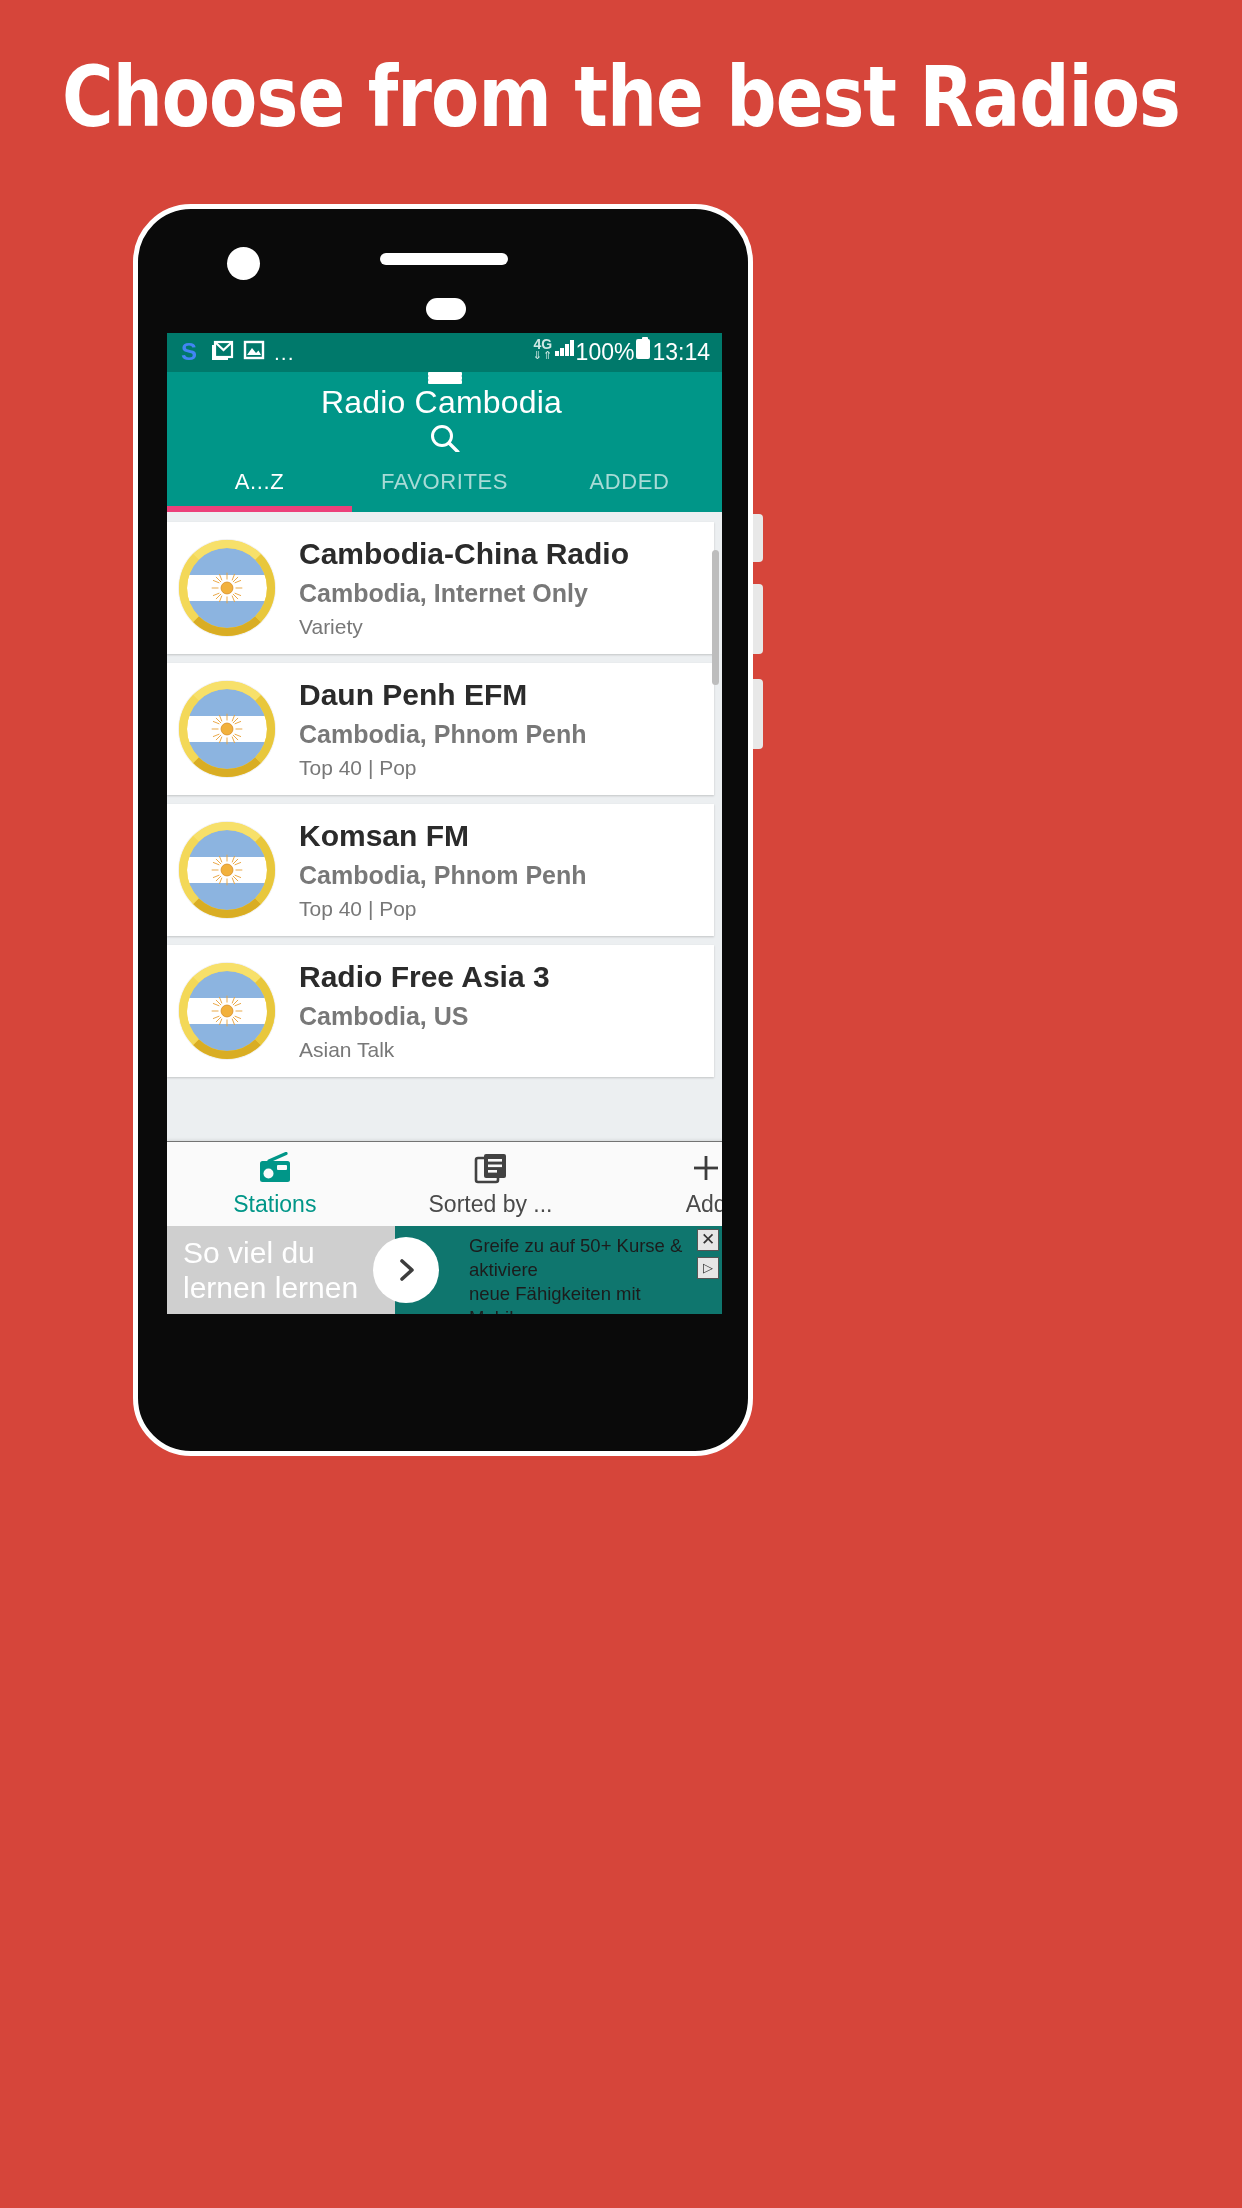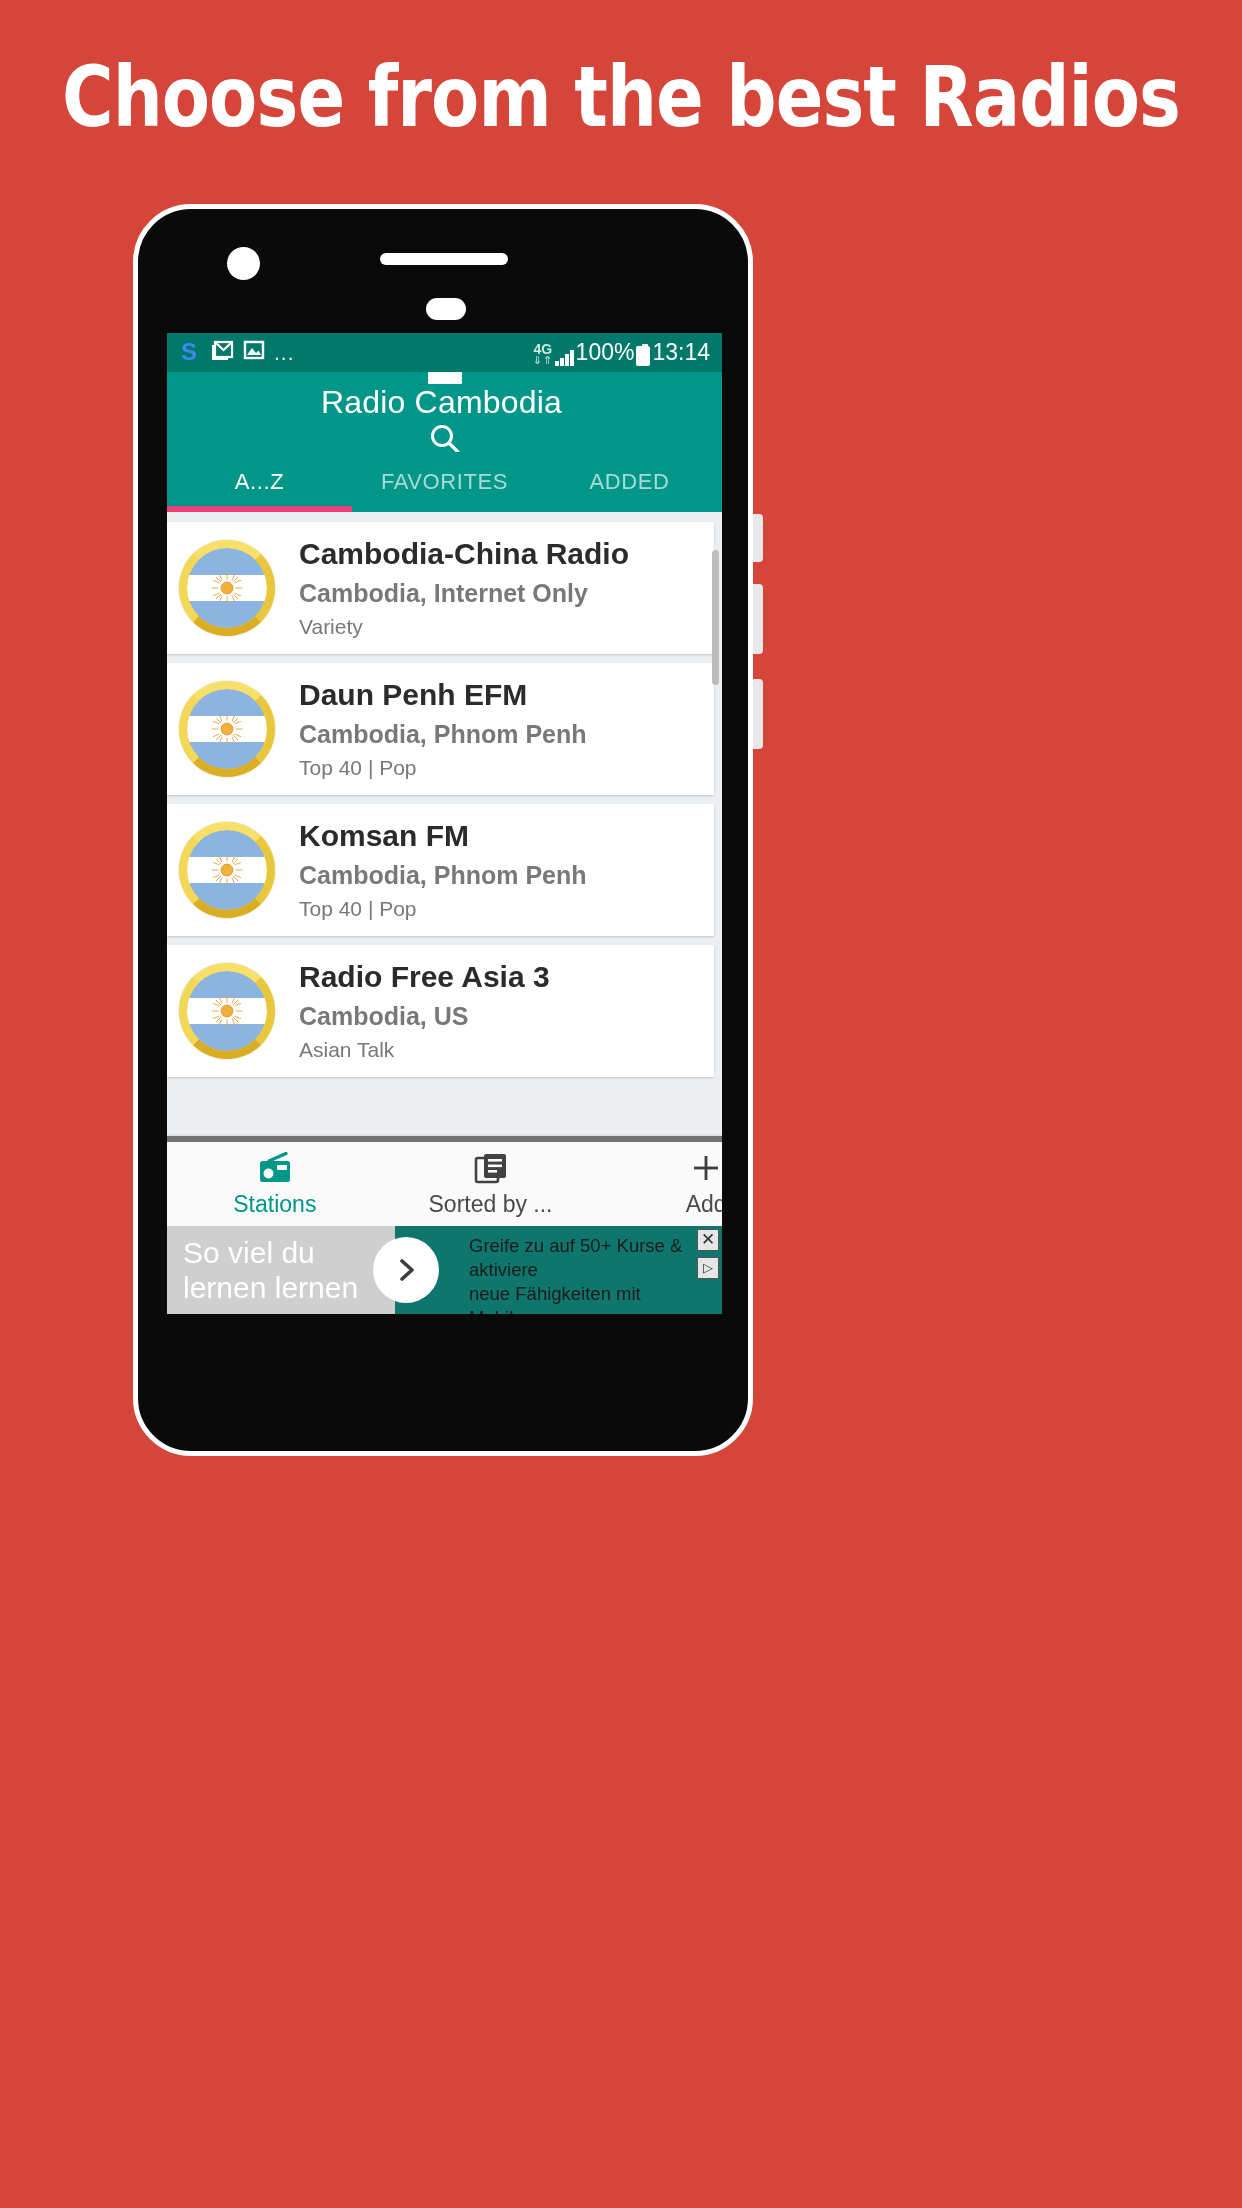--- a/index.html
+++ b/index.html
@@ -57,21 +57,21 @@
     overflow:hidden;
   }
   
   .statusbar{
     height:39px;background:#00796b;color:#fff;
     display:flex;align-items:center;
     padding:0 12px 0 14px;box-sizing:border-box;
     font-size:21px;
   }
   .sb-left{display:flex;align-items:center;gap:9px;flex:1;}
-  .sb-right{display:flex;align-items:flex-end;gap:2px;}
+  .sb-right{display:flex;align-items:flex-start;gap:2px;}
   .ic-s{width:22px;height:22px;color:#4285f4;font-weight:bold;font-size:24px;line-height:20px;}
   .ic-dots{font-size:21px;letter-spacing:1px;color:#fff;}
   .ic-4g{font-size:13px;line-height:11px;color:#cfe8e4;text-align:center;}
   .ic-4g b{font-size:14px;}
   .ic-4g i{font-style:normal;font-size:11px;display:block;letter-spacing:1px;}
   .ic-sig{display:flex;align-items:flex-end;gap:1.5px;height:17px;}
   .ic-sig i{display:block;width:3.5px;background:#fff;}
   .pct{font-size:23px;}
   .batt{width:14px;height:20px;border:2px solid #fff;position:relative;box-sizing:border-box;background:#fff;border-radius:2px;}
   .batt:before{content:"";position:absolute;left:3.5px;top:-4px;width:6px;height:3px;background:#fff;border-radius:1px;}
@@ -122,21 +122,21 @@
   .sun{position:absolute;left:50%;top:50%;transform:translate(-50%,-50%);width:34px;height:34px;}
   .meta{padding-left:24px;flex:1;min-width:0;}
   .nm{font-size:30px;font-weight:bold;color:#2b2b2b;line-height:1.15;}
   .loc{font-size:25px;color:#787878;margin-top:7px;line-height:1.15;font-weight:bold;}
   .gen{font-size:21px;color:#787878;margin-top:7px;line-height:1.15;}
   .scrollbar{position:absolute;right:3px;top:28px;width:7px;height:135px;background:#bdbdbd;border-radius:4px;}
 
   
   .bottomnav{
     position:absolute;left:0;bottom:88px;width:647px;height:84px;
-    background:#fafafa;display:flex;border-top:6px solid #737373;
+    background:#fafafa;display:flex;border-top:1px solid #737373;
     box-shadow:0 -1px 3px rgba(0,0,0,.10);
   }
   .bn{flex:1;display:flex;flex-direction:column;align-items:center;justify-content:center;gap:6px;}
   .bn .lbl{font-size:23px;color:#4a4a4a;}
   .bn.active .lbl{color:#009688;}
   .bn .bi{height:34px;display:flex;align-items:center;}
 
   
   .ad{
     position:absolute;left:0;bottom:0;width:555px;height:88px;

